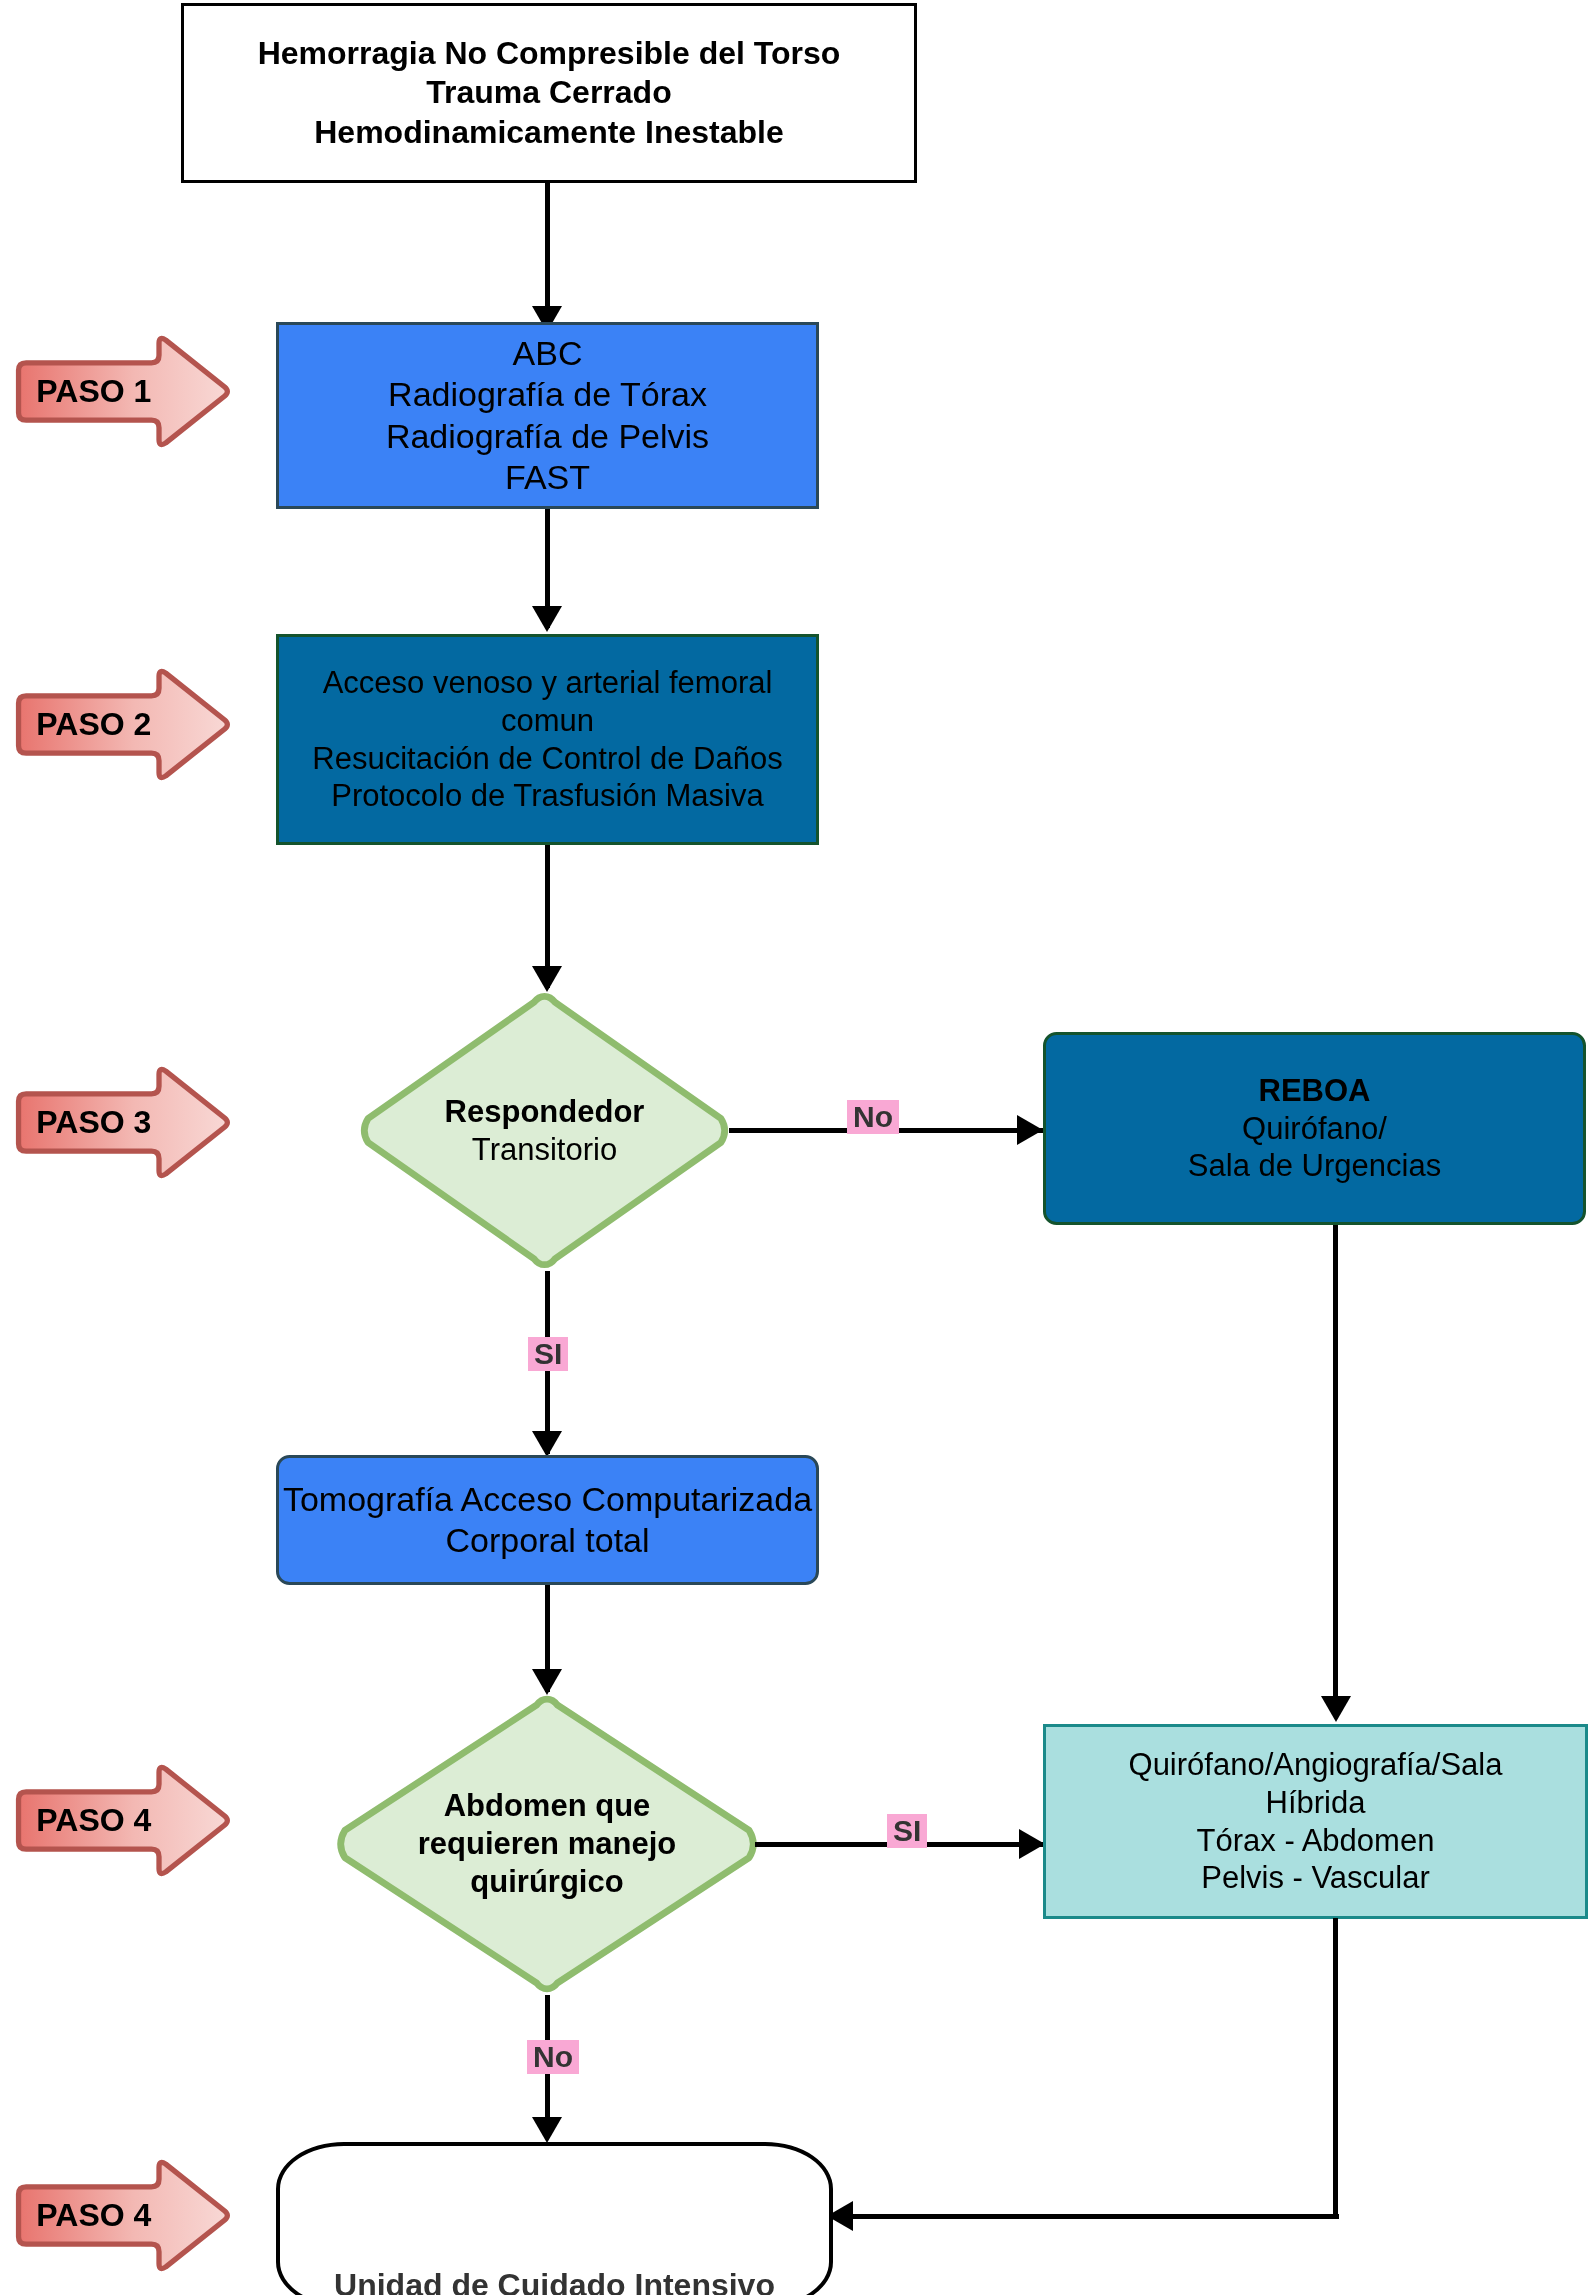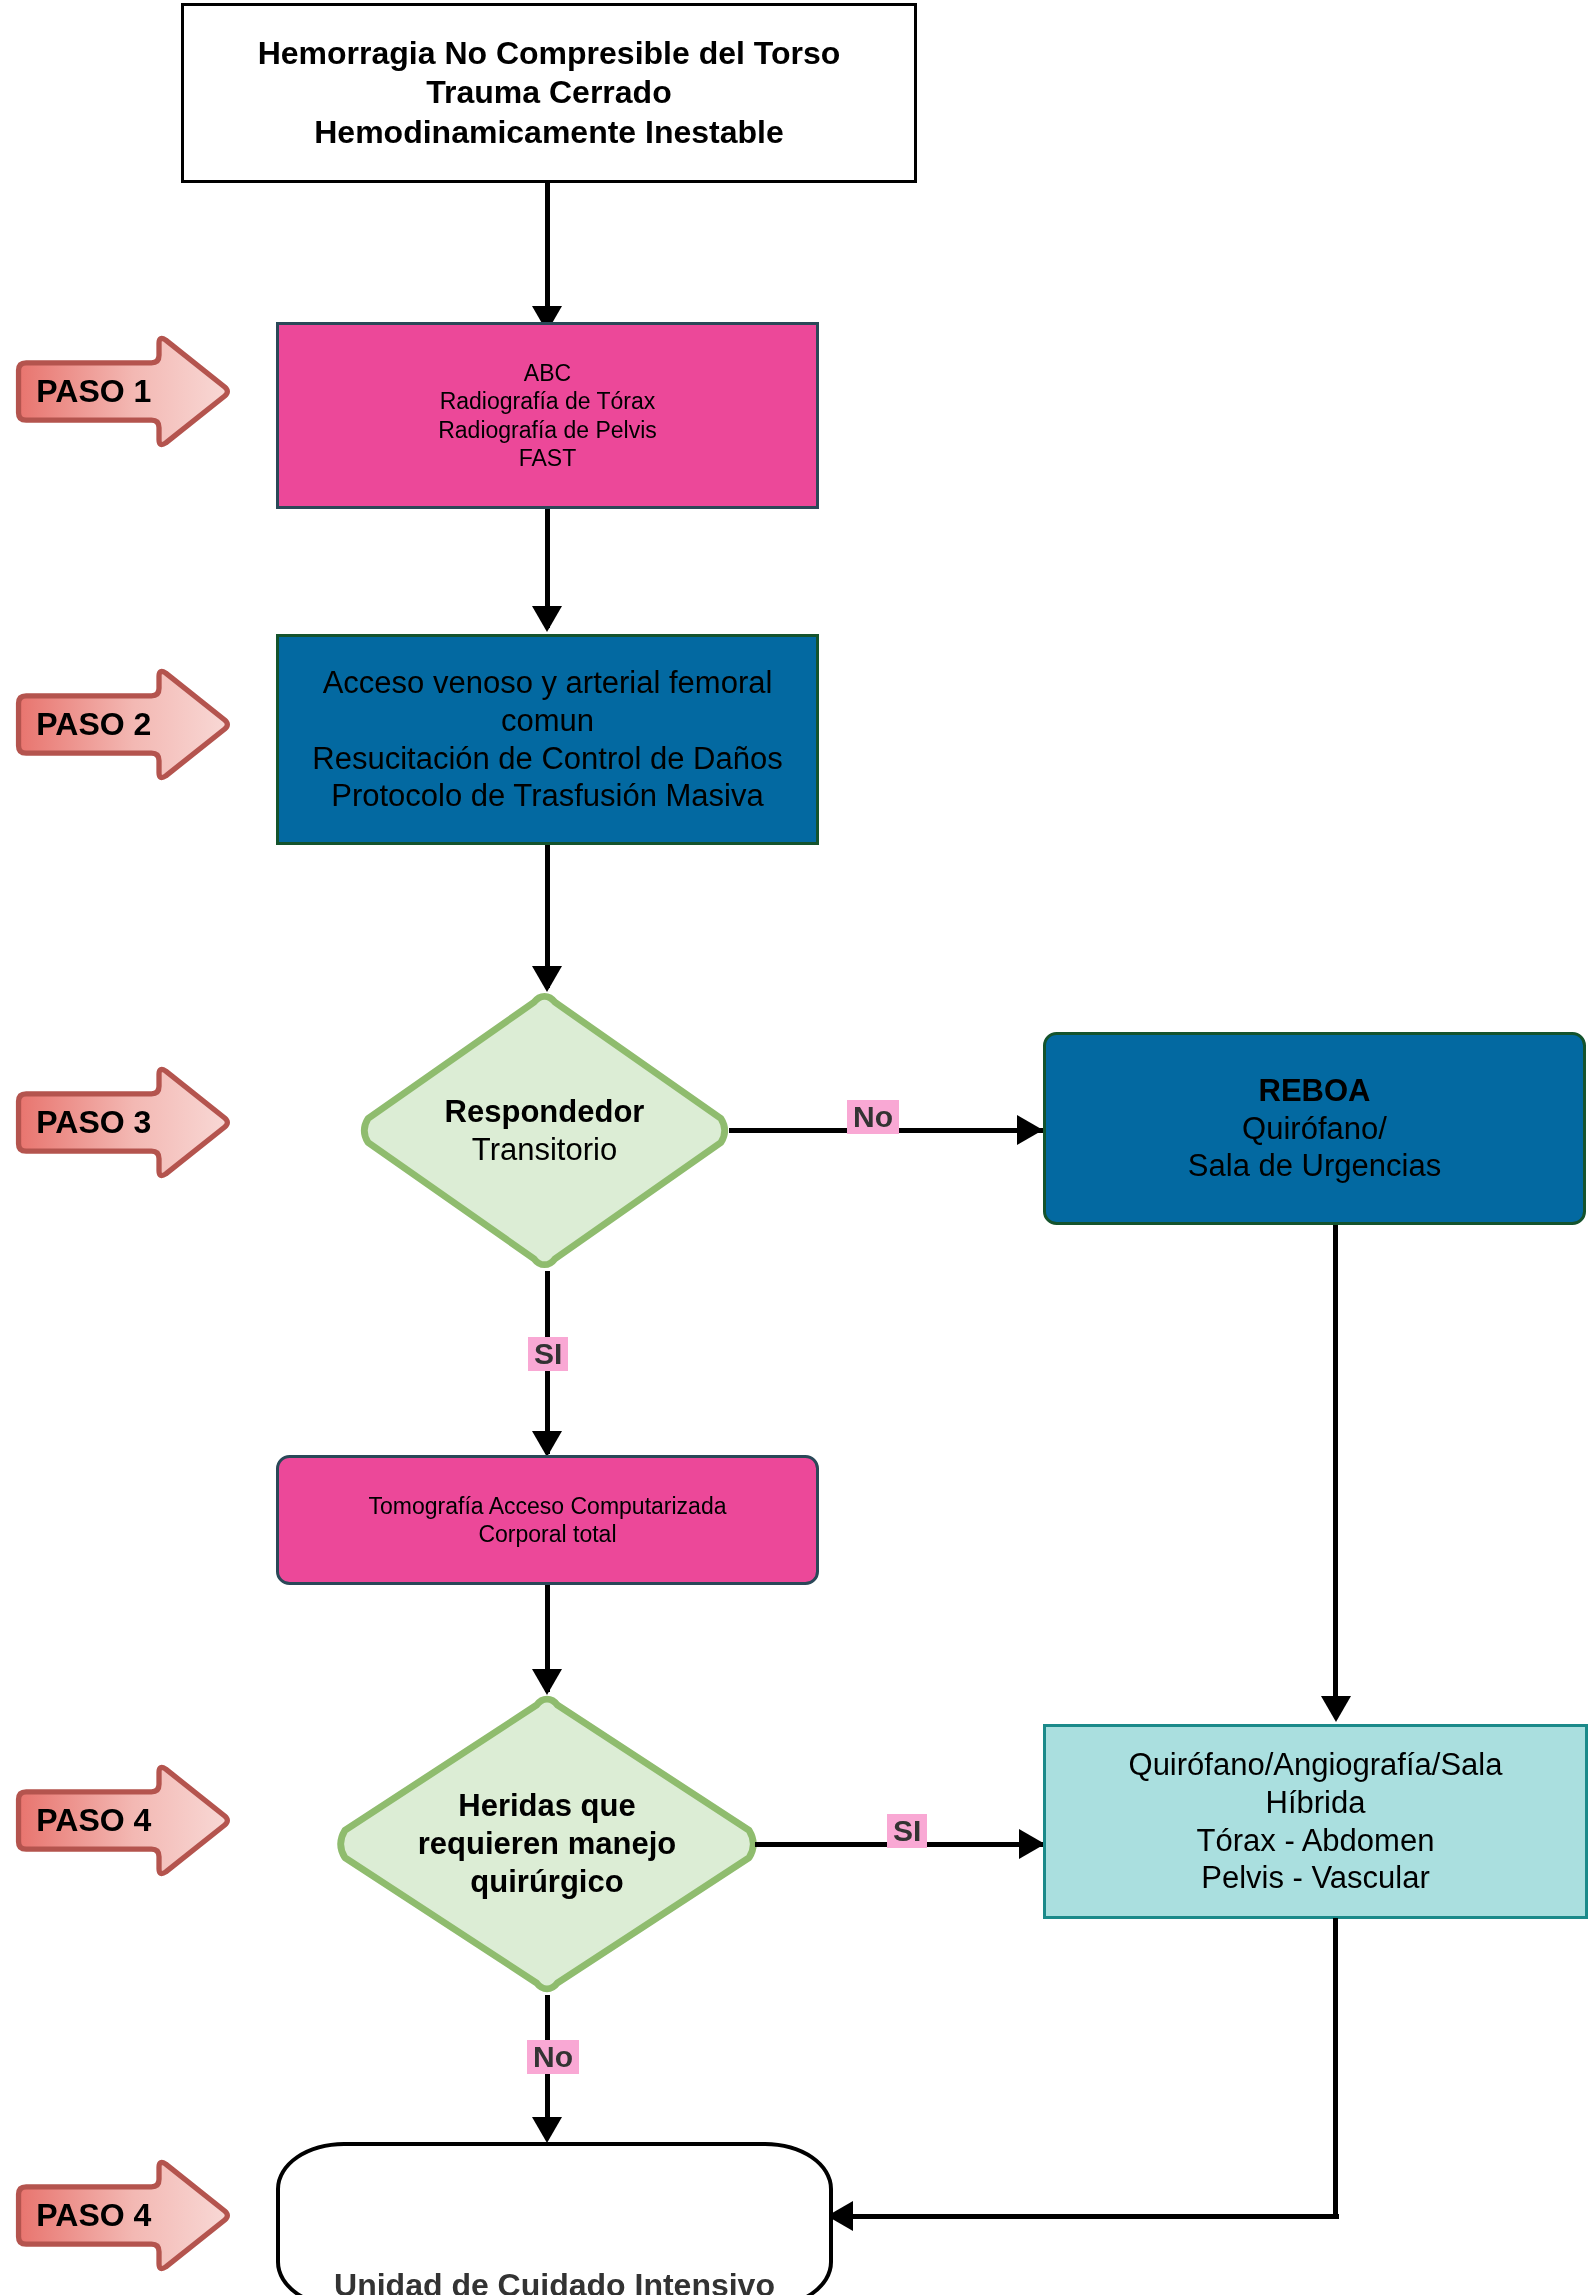--- a/index.html
+++ b/index.html
@@ -34,23 +34,23 @@
   
   .box-start {
     background: #ffffff;
     border: 3px solid #000000;
     font-weight: bold;
     font-size: 32px;
   }
 
   
   .box-steel {
-    background: #ec4899;
+    background: #3b82f6;
     border: 3px solid #2a4858;
-    font-size: 23px;
+    font-size: 34px;
   }
   .box-steel.rounded { border-radius: 13.6px; }
 
   
   .box-lightblue {
     background: #0369a1;
     border: 3px solid #14532d;
     font-size: 31px;
   }
   .box-lightblue.rounded { border-radius: 13.6px; }
@@ -288,21 +288,21 @@
     </svg>
     <div class="step-text">PASO 4</div>
   </div>
 
   <div class="diamond-wrap" style="left:332px; top:1693px; width:430px; height:302px;">
     <svg width="430" height="302" viewBox="0 0 570 400">
       <path d="M285,8 Q293,8 299,16 L553,182 Q564,200 553,218 L299,384 Q293,392 285,392 Q277,392 271,384 L17,218 Q6,200 17,182 L271,16 Q277,8 285,8 Z" fill="#dcedd5" stroke="#8fbc6e" stroke-width="9" stroke-linejoin="round"></path>
     </svg>
     <div class="diamond-label">
       <div>
-        <span class="b">Heridas que</span>
+        <span class="b">Abdomen que</span>
         <span class="b">requieren manejo</span>
         <span class="b">quirúrgico</span>
       </div>
     </div>
   </div>
 
   <div class="conn conn-h" style="left:755px; top:1842px; width:293px; height:4.5px;"></div>
   <div class="arrowhead ah-right" style="left:1019px; top:1829px;"></div>
   <div class="edge-label" style="left:887px; top:1814px;">SI</div>
 

